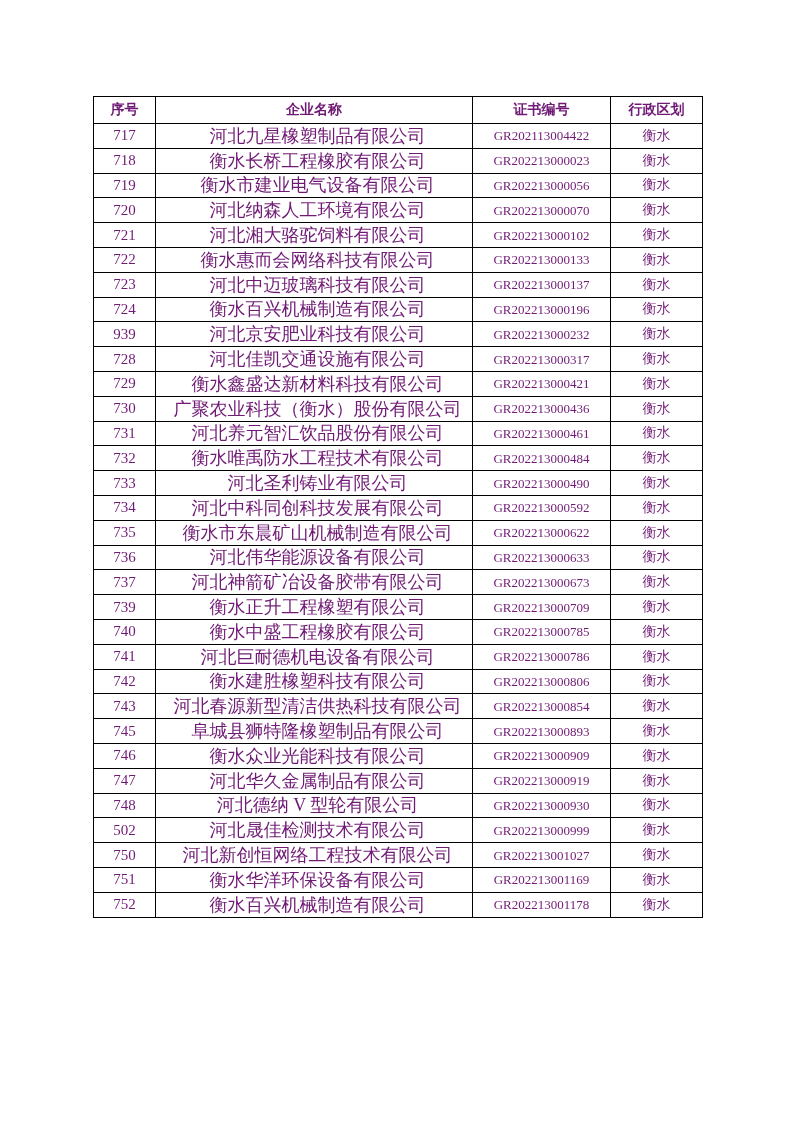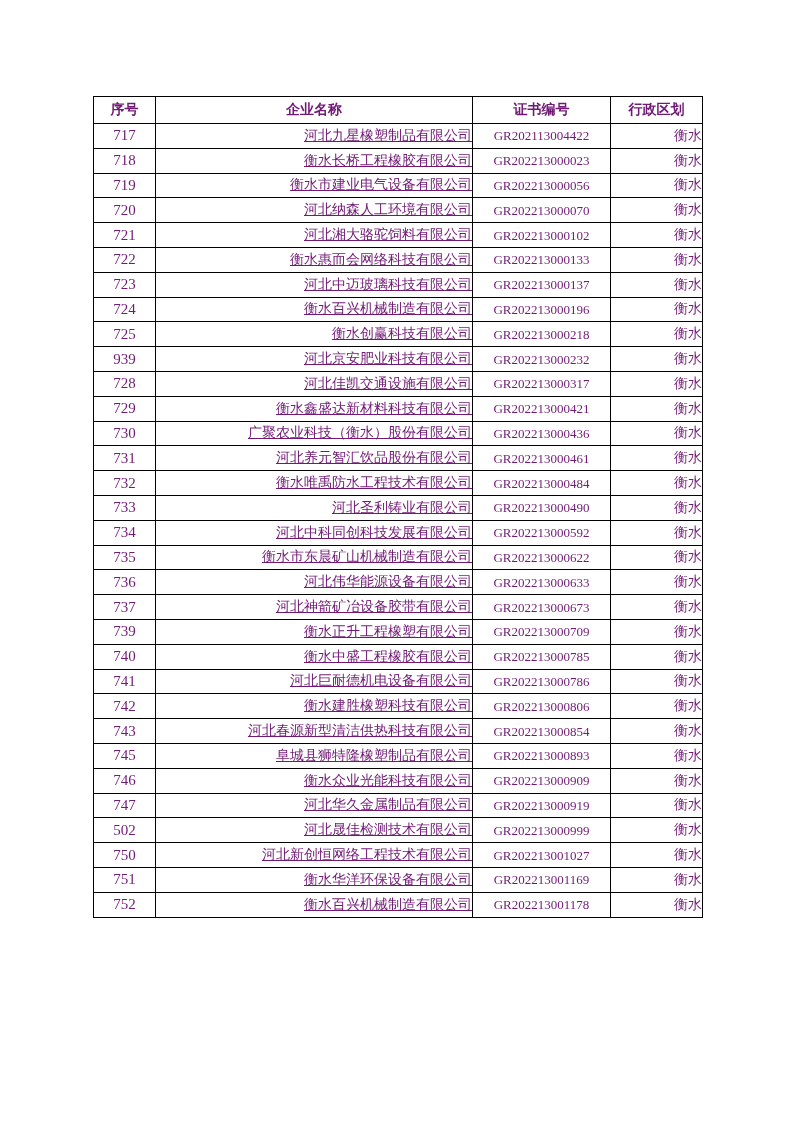--- a/index.html
+++ b/index.html
@@ -49,26 +49,25 @@
   table.cert-table tbody tr {
     height: 24.8px;
   }
   table.cert-table td.serial-cell,
   table.cert-table td.cert-no-cell,
   table.cert-table td.region-cell {
     text-align: center;
     font-size: 13px;
   }
   table.cert-table td.serial-cell { font-size: 15px; }
-  table.cert-table td.region-cell { font-size: 14px; text-align: right; }
+  table.cert-table td.region-cell { font-size: 14px; }
   table.cert-table td.company-cell {
-    text-align: right;
+    text-align: center;
     padding-left: 7px;
-    font-size: 14px;
-    text-decoration: underline;
+    font-size: 18px;
   }
 </style>
 </head>
 <body>
 
 <div class="page">
   <table class="cert-table">
     <colgroup>
       <col class="col-serial">
       <col class="col-company">
@@ -126,26 +125,20 @@
           <td class="cert-no-cell">GR202213000137</td>
           <td class="region-cell">衡水</td>
         </tr>
         <tr>
           <td class="serial-cell">724</td>
           <td class="company-cell">衡水百兴机械制造有限公司</td>
           <td class="cert-no-cell">GR202213000196</td>
           <td class="region-cell">衡水</td>
         </tr>
         <tr>
-          <td class="serial-cell">725</td>
-          <td class="company-cell">衡水创赢科技有限公司</td>
-          <td class="cert-no-cell">GR202213000218</td>
-          <td class="region-cell">衡水</td>
-        </tr>
-        <tr>
           <td class="serial-cell">939</td>
           <td class="company-cell">河北京安肥业科技有限公司</td>
           <td class="cert-no-cell">GR202213000232</td>
           <td class="region-cell">衡水</td>
         </tr>
         <tr>
           <td class="serial-cell">728</td>
           <td class="company-cell">河北佳凯交通设施有限公司</td>
           <td class="cert-no-cell">GR202213000317</td>
           <td class="region-cell">衡水</td>
@@ -243,20 +236,26 @@
         <tr>
           <td class="serial-cell">746</td>
           <td class="company-cell">衡水众业光能科技有限公司</td>
           <td class="cert-no-cell">GR202213000909</td>
           <td class="region-cell">衡水</td>
         </tr>
         <tr>
           <td class="serial-cell">747</td>
           <td class="company-cell">河北华久金属制品有限公司</td>
           <td class="cert-no-cell">GR202213000919</td>
+          <td class="region-cell">衡水</td>
+        </tr>
+        <tr>
+          <td class="serial-cell">748</td>
+          <td class="company-cell">河北德纳 V 型轮有限公司</td>
+          <td class="cert-no-cell">GR202213000930</td>
           <td class="region-cell">衡水</td>
         </tr>
         <tr>
           <td class="serial-cell">502</td>
           <td class="company-cell">河北晟佳检测技术有限公司</td>
           <td class="cert-no-cell">GR202213000999</td>
           <td class="region-cell">衡水</td>
         </tr>
         <tr>
           <td class="serial-cell">750</td>

